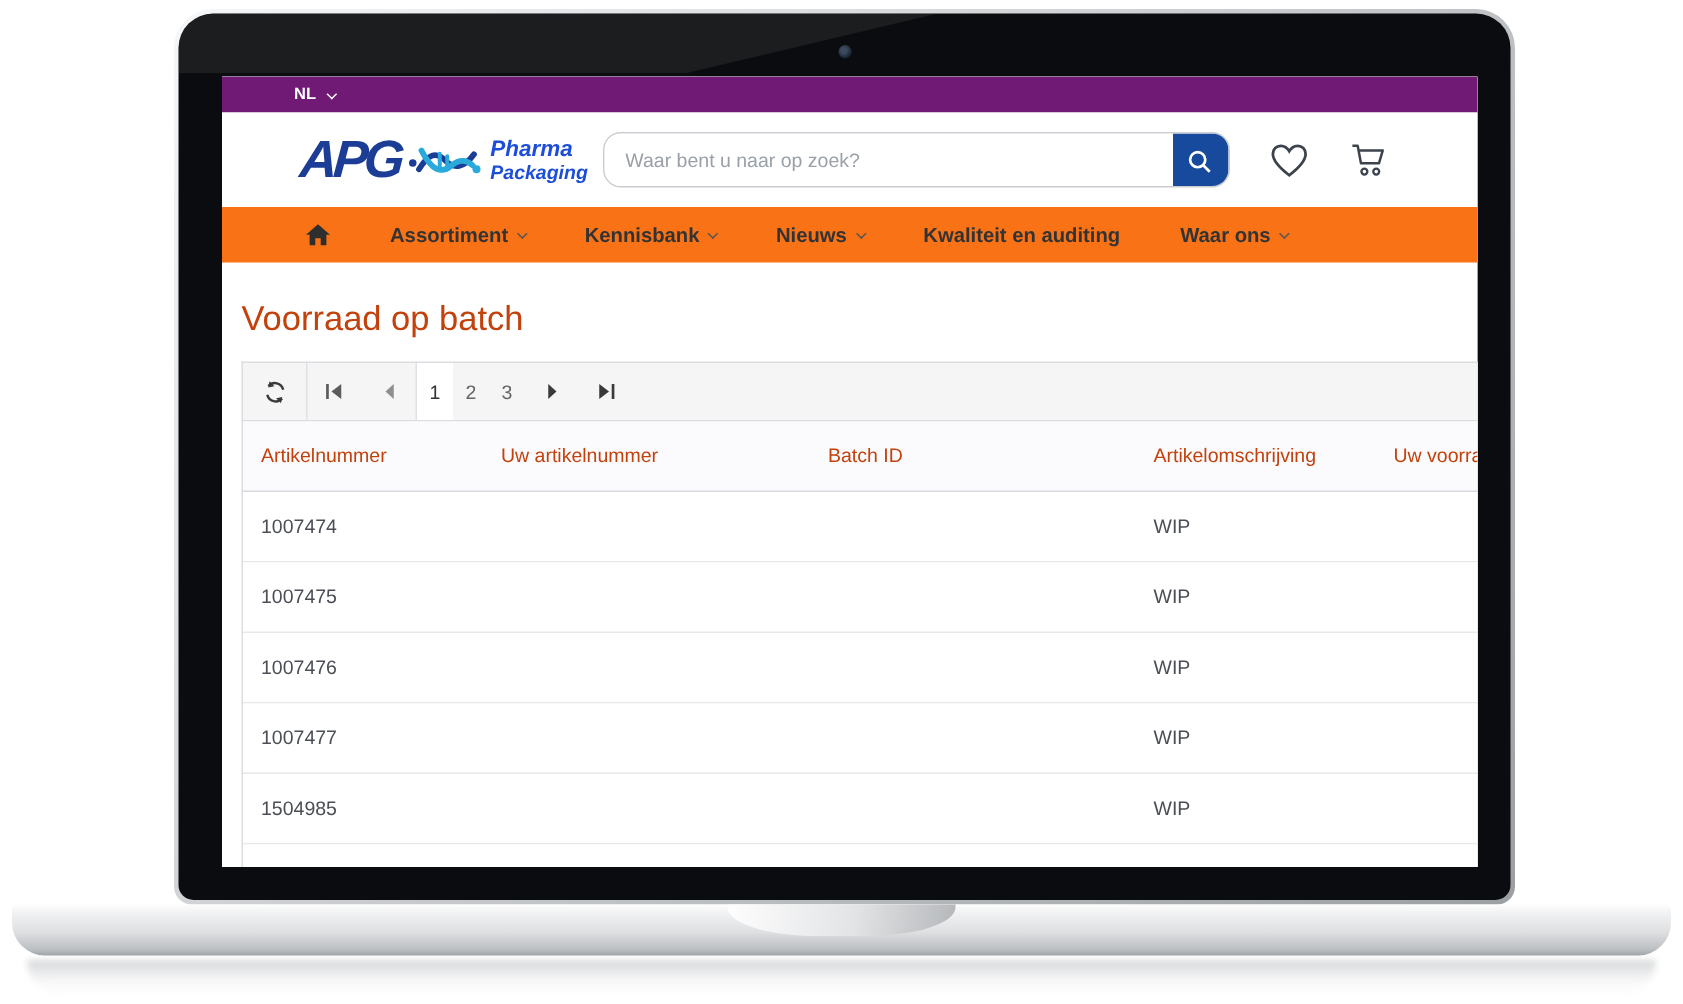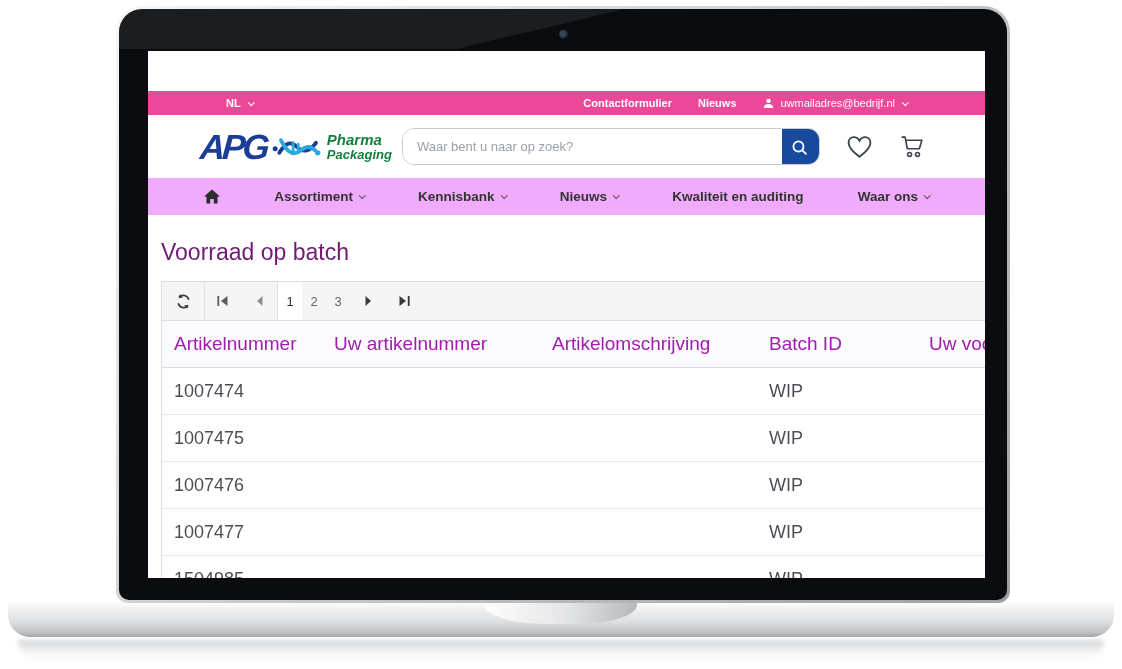--- a/index.html
+++ b/index.html
@@ -49,122 +49,110 @@
     position:absolute; left:18px; top:640px; width:1086px; height:24px;
     background:linear-gradient(180deg, rgba(150,155,160,0.40), rgba(200,203,206,0.12) 60%, rgba(255,255,255,0));
     border-radius:0 0 40px 40px; filter:blur(2px);
   }
 
   
   .site { width:837px; height:527px; position:relative; background:#fff; }
 
   
   .topbar {
-    height:24px; background:#ec4899; color:#fff;
-    display:flex; align-items:center; padding:0 78px; font-size:11px;margin-top:40px;
+    height:24px; background:#701a75; color:#fff;
+    display:flex; align-items:center; padding:0 48px; font-size:11px;
   }
   .topbar .lang { display:flex; align-items:center; gap:7px; font-weight:bold; cursor:pointer; }
   .chev { width:5px; height:5px; border-right:1.4px solid currentColor; border-bottom:1.4px solid currentColor;
           transform:rotate(45deg) translateY(-1px); display:inline-block; }
   .topbar-right { margin-left:auto; display:flex; align-items:center; gap:26px; }
   .topbar-link { font-weight:bold; cursor:pointer; }
   .topbar .account { display:flex; align-items:center; gap:7px; font-weight:normal; cursor:pointer; }
 
   
   .header { height:63px; background:#fff; display:flex; align-items:center; padding:0 52px; }
   .logo { display:flex; align-items:center; gap:4px; cursor:pointer; }
   .logo-brand {
     font-size:35px; font-weight:800; font-style:italic; color:#1c3d96;
     letter-spacing:-3px; transform:skewX(-4deg); line-height:1;
   }
-  .logo-tag { color:#15803d; font-style:italic; font-weight:bold; line-height:1.05; margin-left:2px; }
+  .logo-tag { color:#1d4ed8; font-style:italic; font-weight:bold; line-height:1.05; margin-left:2px; }
   .logo-tag .l1 { font-size:15px; }
   .logo-tag .l2 { font-size:13px; }
   .search-box {
     display:flex; margin-left:10px; width:418px; height:37px;
     border:1px solid #c9ccd0; border-radius:12px; background:#fff; overflow:hidden;
   }
   .search-box input {
     flex:1; border:none; outline:none; padding:0 14px; font-size:13px; color:#333;
     font-family:"Liberation Sans", sans-serif;
   }
   .search-box input::placeholder { color:#9aa0a8; }
   .search-btn {
     width:37px; height:37px; background:#17499c; border:none; cursor:pointer;
     display:flex; align-items:center; justify-content:center; flex:0 0 37px;
   }
   .hdr-icon { margin-left:26px; cursor:pointer; display:flex; align-items:center; }
 
   
   .nav {
-    height:37px; background:#f0abfc; display:flex; align-items:center;
-    padding:0 56px; gap:16px;justify-content:space-between;
+    height:37px; background:#f97316; display:flex; align-items:center;
+    padding:0 56px; gap:40px;
   }
   .nav-item { display:flex; align-items:center; gap:6px; font-size:13.5px; font-weight:bold;
               color:#333; cursor:pointer; white-space:nowrap; }
   .nav-item .chev { color:#555; }
   .nav-home { cursor:pointer; display:flex; align-items:center; }
 
   
   .main { padding:0 13px; }
-  .page-title { margin-top:24px; font-size:23px; font-weight:500; color:#701a75; line-height:27px; }
+  .page-title { margin-top:24px; font-size:23px; font-weight:500; color:#c2410c; line-height:27px; }
 
   
   .grid { margin-top:15px; width:1080px; border:1px solid #dcdde0; border-right:none; background:#fff; }
 
   .pager {
     height:39px; background:#f5f5f6; border-bottom:1px solid #dcdde0;
     display:flex; align-items:stretch; font-size:13px; color:#666;
   }
   .pager-cell { display:flex; align-items:center; justify-content:center; }
   .pager-refresh { width:42px; cursor:pointer; }
   .pager-sep { width:1px; background:#e0e1e4; }
   .pager-btn { width:36px; cursor:pointer; }
   .page-num { width:24px; cursor:pointer; color:#666; }
   .page-num.current { background:#ffffff; color:#333; cursor:default; }
 
   .t-head, .t-row {
     display:grid; grid-template-columns:160px 218px 217px 160px 325px;
   }
   .t-head { background:#fbfbfd; border-bottom:1px solid #d8dade; }
-  .t-head .cell { font-size:19px; color:#a21caf; font-weight:400; }
+  .t-head .cell { font-size:13px; color:#c2410c; font-weight:400; }
   .cell { height:46px; line-height:46px; padding:0 12px; white-space:nowrap; overflow:hidden; }
   .t-row { background:#fff; border-bottom:1px solid #e7e8ea; }
-  .t-row .cell { font-size:18px; color:#4b4f55; }
+  .t-row .cell { font-size:13px; color:#4b4f55; }
   .t-row-partial { height:22px; background:#fff; }
 </style>
 </head>
 <body>
 
 <div class="laptop">
 
   <div class="screen-outer">
     <div class="bezel">
       <div class="bezel-glare"></div>
       <div class="camera"></div>
 
       <div class="viewport">
         <div class="site">
 
           <div class="topbar">
             <div class="lang">
               <span>NL</span>
               <span class="chev"></span>
-            </div>
-            <div class="topbar-right">
-              <span class="topbar-link">Contactformulier</span>
-              <span class="topbar-link">Nieuws</span>
-              <div class="account">
-                <svg width="11" height="11" viewBox="0 0 12 12">
-                    <circle cx="6" cy="3.1" r="2.4" fill="#fff"></circle>
-                    <path d="M0.8 11 c0-3 2.3-4.5 5.2-4.5 s5.2 1.5 5.2 4.5 z" fill="#fff"></path>
-                  </svg>
-                <span>uwmailadres@bedrijf.nl</span>
-                <span class="chev"></span>
-              </div>
             </div>
           </div>
 
           <div class="header">
             <div class="logo">
               <span class="logo-brand">APG</span>
               <svg width="50" height="38" viewBox="0 0 60 44">
                 <circle cx="5" cy="24" r="3" fill="#1c3d96"></circle>
                 <path d="M10 29 C18 16 24 15 31 22 C38 29 46 28 54 17" stroke="#1c3d96" stroke-width="4.6" fill="none" stroke-linecap="round"></path>
                 <path d="M12 14 C20 30 28 33 36 26 C42 21 48 21 53 26" stroke="#2aa9db" stroke-width="4.6" fill="none" stroke-linecap="round"></path>
@@ -268,22 +256,22 @@
                   <svg width="14" height="12" viewBox="0 0 14 12">
                     <path d="M2.5 1 L9 6 L2.5 11 Z" fill="#3a3a3a"></path>
                     <rect x="10.8" y="1" width="1.8" height="10" fill="#3a3a3a"></rect>
                   </svg>
                 </div>
               </div>
 
               <div class="t-head">
                 <div class="cell">Artikelnummer</div>
                 <div class="cell">Uw artikelnummer</div>
+                <div class="cell">Batch ID</div>
                 <div class="cell">Artikelomschrijving</div>
-                <div class="cell">Batch ID</div>
                 <div class="cell">Uw voorraad</div>
               </div>
 
               <div class="t-row">
                 <div class="cell">1007474</div>
                 <div class="cell"></div>
                 <div class="cell"></div>
                 <div class="cell">WIP</div>
                 <div class="cell"></div>
               </div>

